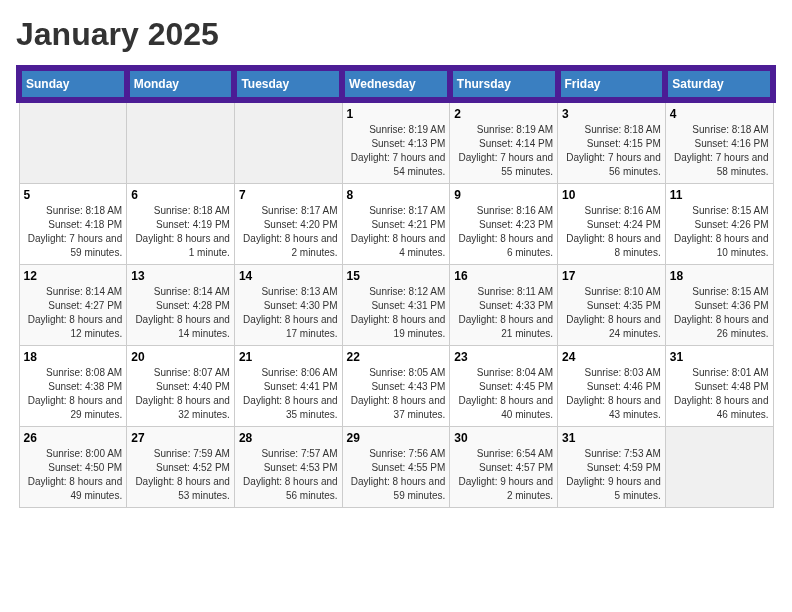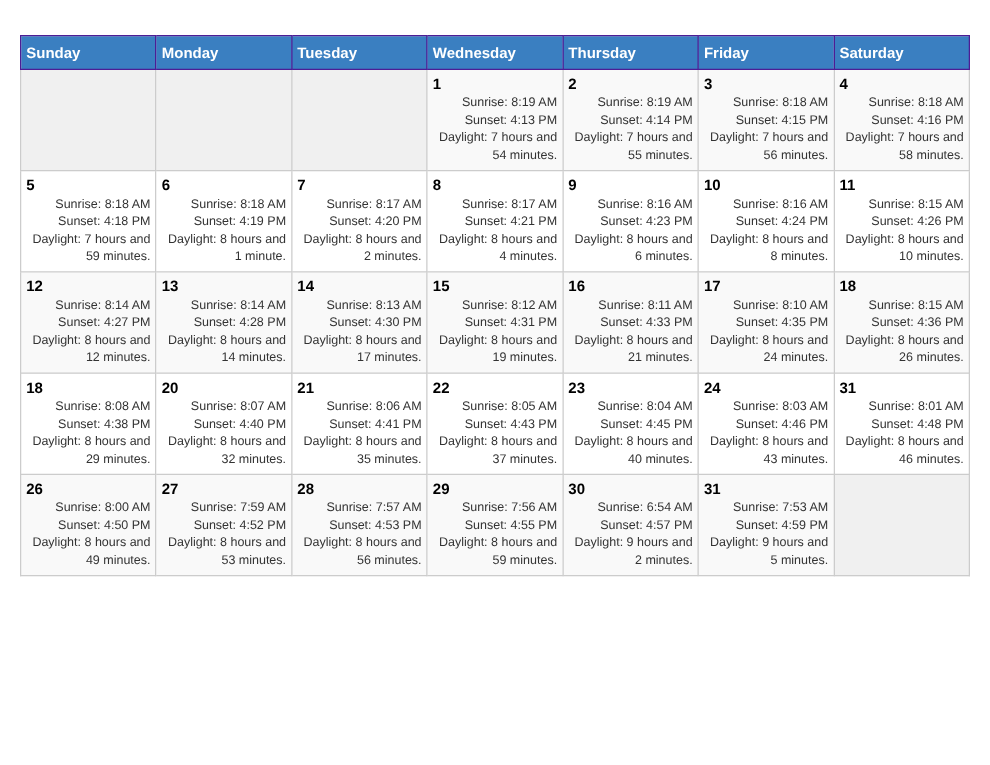--- a/index.html
+++ b/index.html
@@ -54,21 +54,21 @@
       border-collapse: collapse;
       font-size: 10.5px;
     }
     thead th {
       background: #3a7fc1;
       color: #fff;
       padding: 6px 4px;
       text-align: left;
       font-size: 12px;
       font-weight: bold;
-      border: 1px solid #4c1d95;
+      border: 6px solid #4c1d95;
     }
     tbody td {
       border: 1px solid #ccc;
       vertical-align: top;
       padding: 4px;
       width: calc(100% / 7);
       min-height: 70px;
       background: #fff;
     }
     tbody tr:nth-child(odd) td {
@@ -88,20 +88,21 @@
     }
     .empty-cell {
       background: #f0f0f0 !important;
     }
   </style>
 </head>
 <body>
 
 <div class="header-area">
   <div class="title-area">
+    <div class="month-title">January 2025</div>
   </div>
 </div>
 
 <table>
   <thead>
     <tr>
       <th>Sunday</th>
       <th>Monday</th>
       <th>Tuesday</th>
       <th>Wednesday</th>

